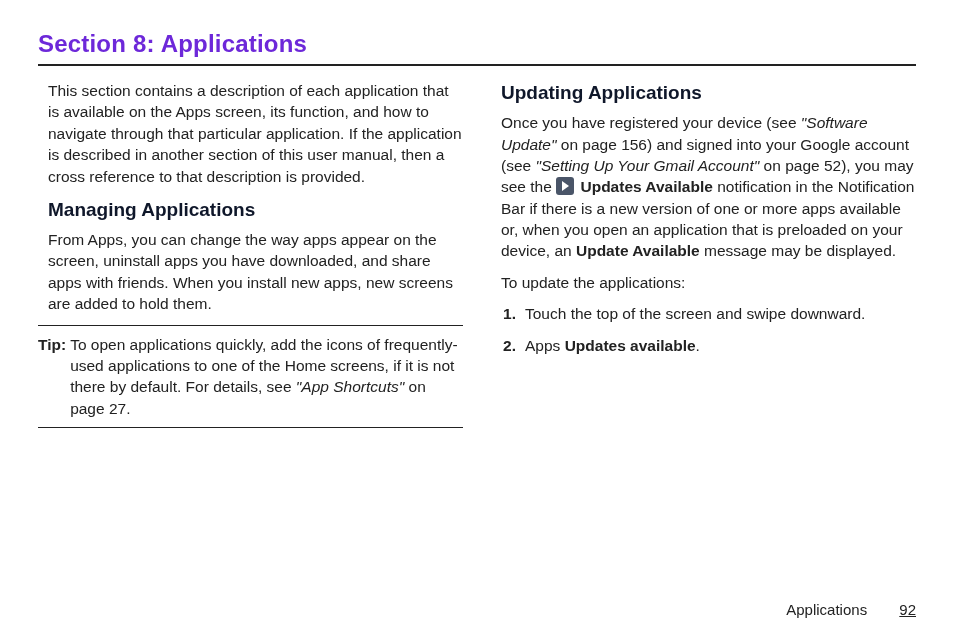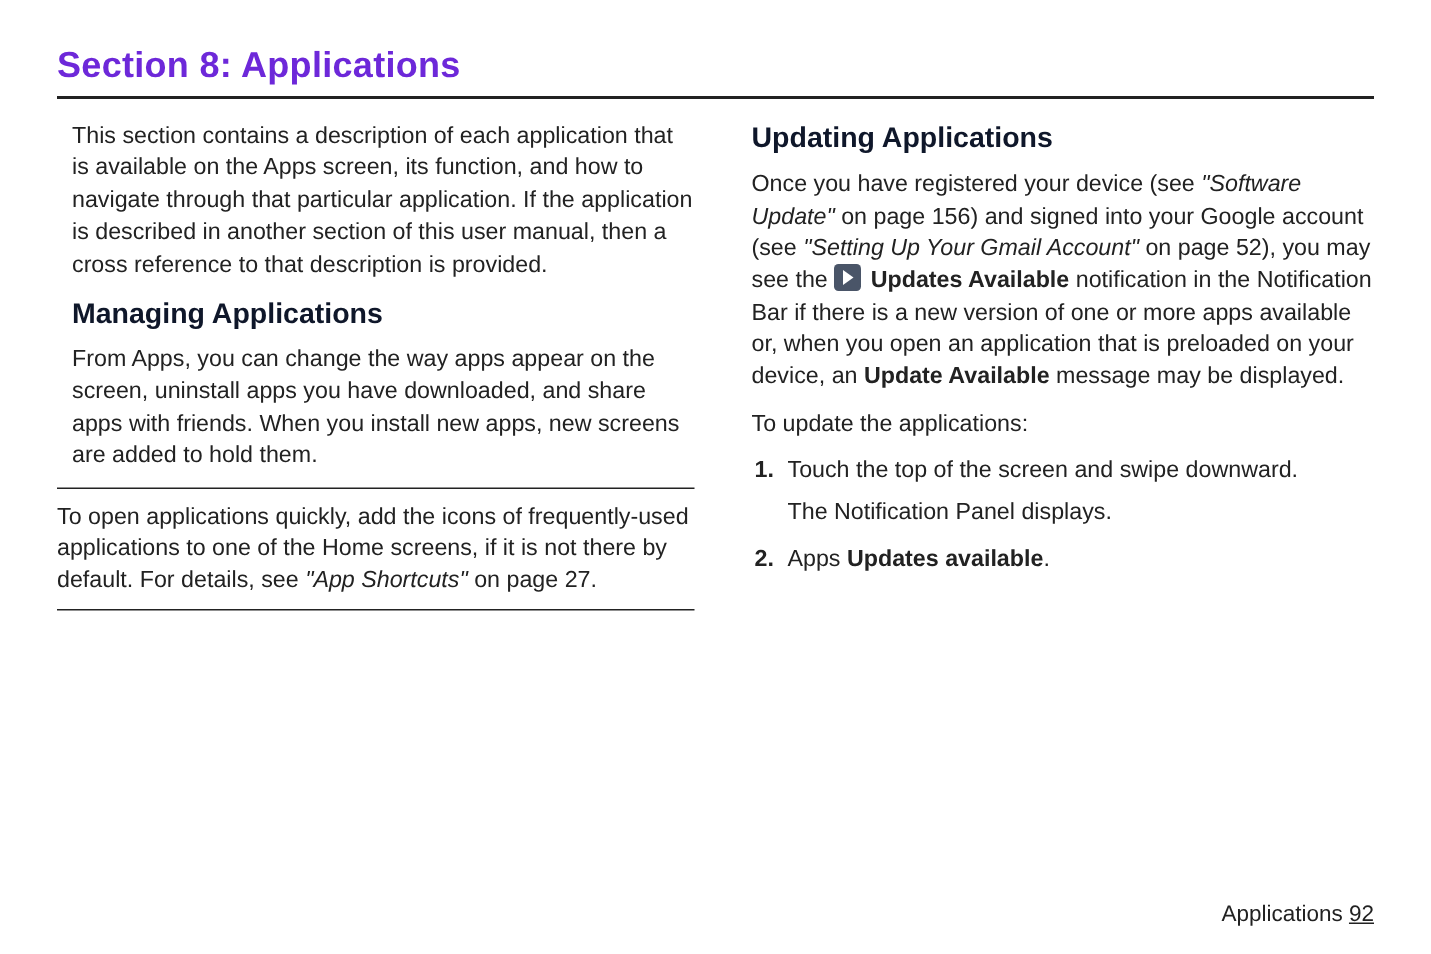--- a/index.html
+++ b/index.html
@@ -119,20 +119,21 @@
     border-bottom: 5px solid transparent;
     border-left: 7px solid #fff;
   }
   .footer {
     text-align: right;
     font-size: 15px;
     padding-top: 20px;
   }
   .footer .pagenum {
     display: inline-block;
+    margin-left: 28px;
     text-decoration: underline;
   }
 </style>
 </head>
 <body>
 
 <div class="page">
 
   <h1 class="section-title">Section 8: Applications</h1>
   <hr class="rule">
@@ -141,40 +142,40 @@
 
     <div class="col">
       <p class="indent">This section contains a description of each application that is available on the Apps screen, its function, and how to navigate through that particular application. If the application is described in another section of this user manual, then a cross reference to that description is provided.</p>
 
       <h2 class="subhead indent">Managing Applications</h2>
 
       <p class="indent">From Apps, you can change the way apps appear on the screen, uninstall apps you have downloaded, and share apps with friends. When you install new apps, new screens are added to hold them.</p>
 
       <div class="tip-block">
         <div class="tip-row">
+          <span class="tip-label">Tip:</span>
           <span>
             <span>To open applications quickly, add the icons of frequently-used applications to one of the Home screens, if it is not there by default. For details, see </span><span class="italic">"App Shortcuts"</span><span> on page 27.</span>
           </span>
         </div>
       </div>
     </div>
 
     <div class="col">
       <h2 class="subhead indent" style="margin-top:0">Updating Applications</h2>
 
       <p class="indent">
         <span>Once you have registered your device (see </span><span class="italic">"Software Update"</span><span> on page 156) and signed into your Google account (see </span><span class="italic">"Setting Up Your Gmail Account"</span><span> on page 52), you may see the </span><span class="icon-play"></span> <span class="bold">Updates Available</span><span> notification in the Notification Bar if there is a new version of one or more apps available or, when you open an application that is preloaded on your device, an </span><span class="bold">Update Available</span><span> message may be displayed.</span>
       </p>
 
       <p class="indent">To update the applications:</p>
 
       <ol class="steps indent">
         <li>
           <span>Touch the top of the screen and swipe downward.</span>
-          <span class="step-sub">The Notification Panel displays.</span>
         </li>
         <li>
           <span>Apps </span><span class="bold">Updates available</span><span>.</span>
         </li>
       </ol>
     </div>
 
   </div>
 
   <div class="footer">

